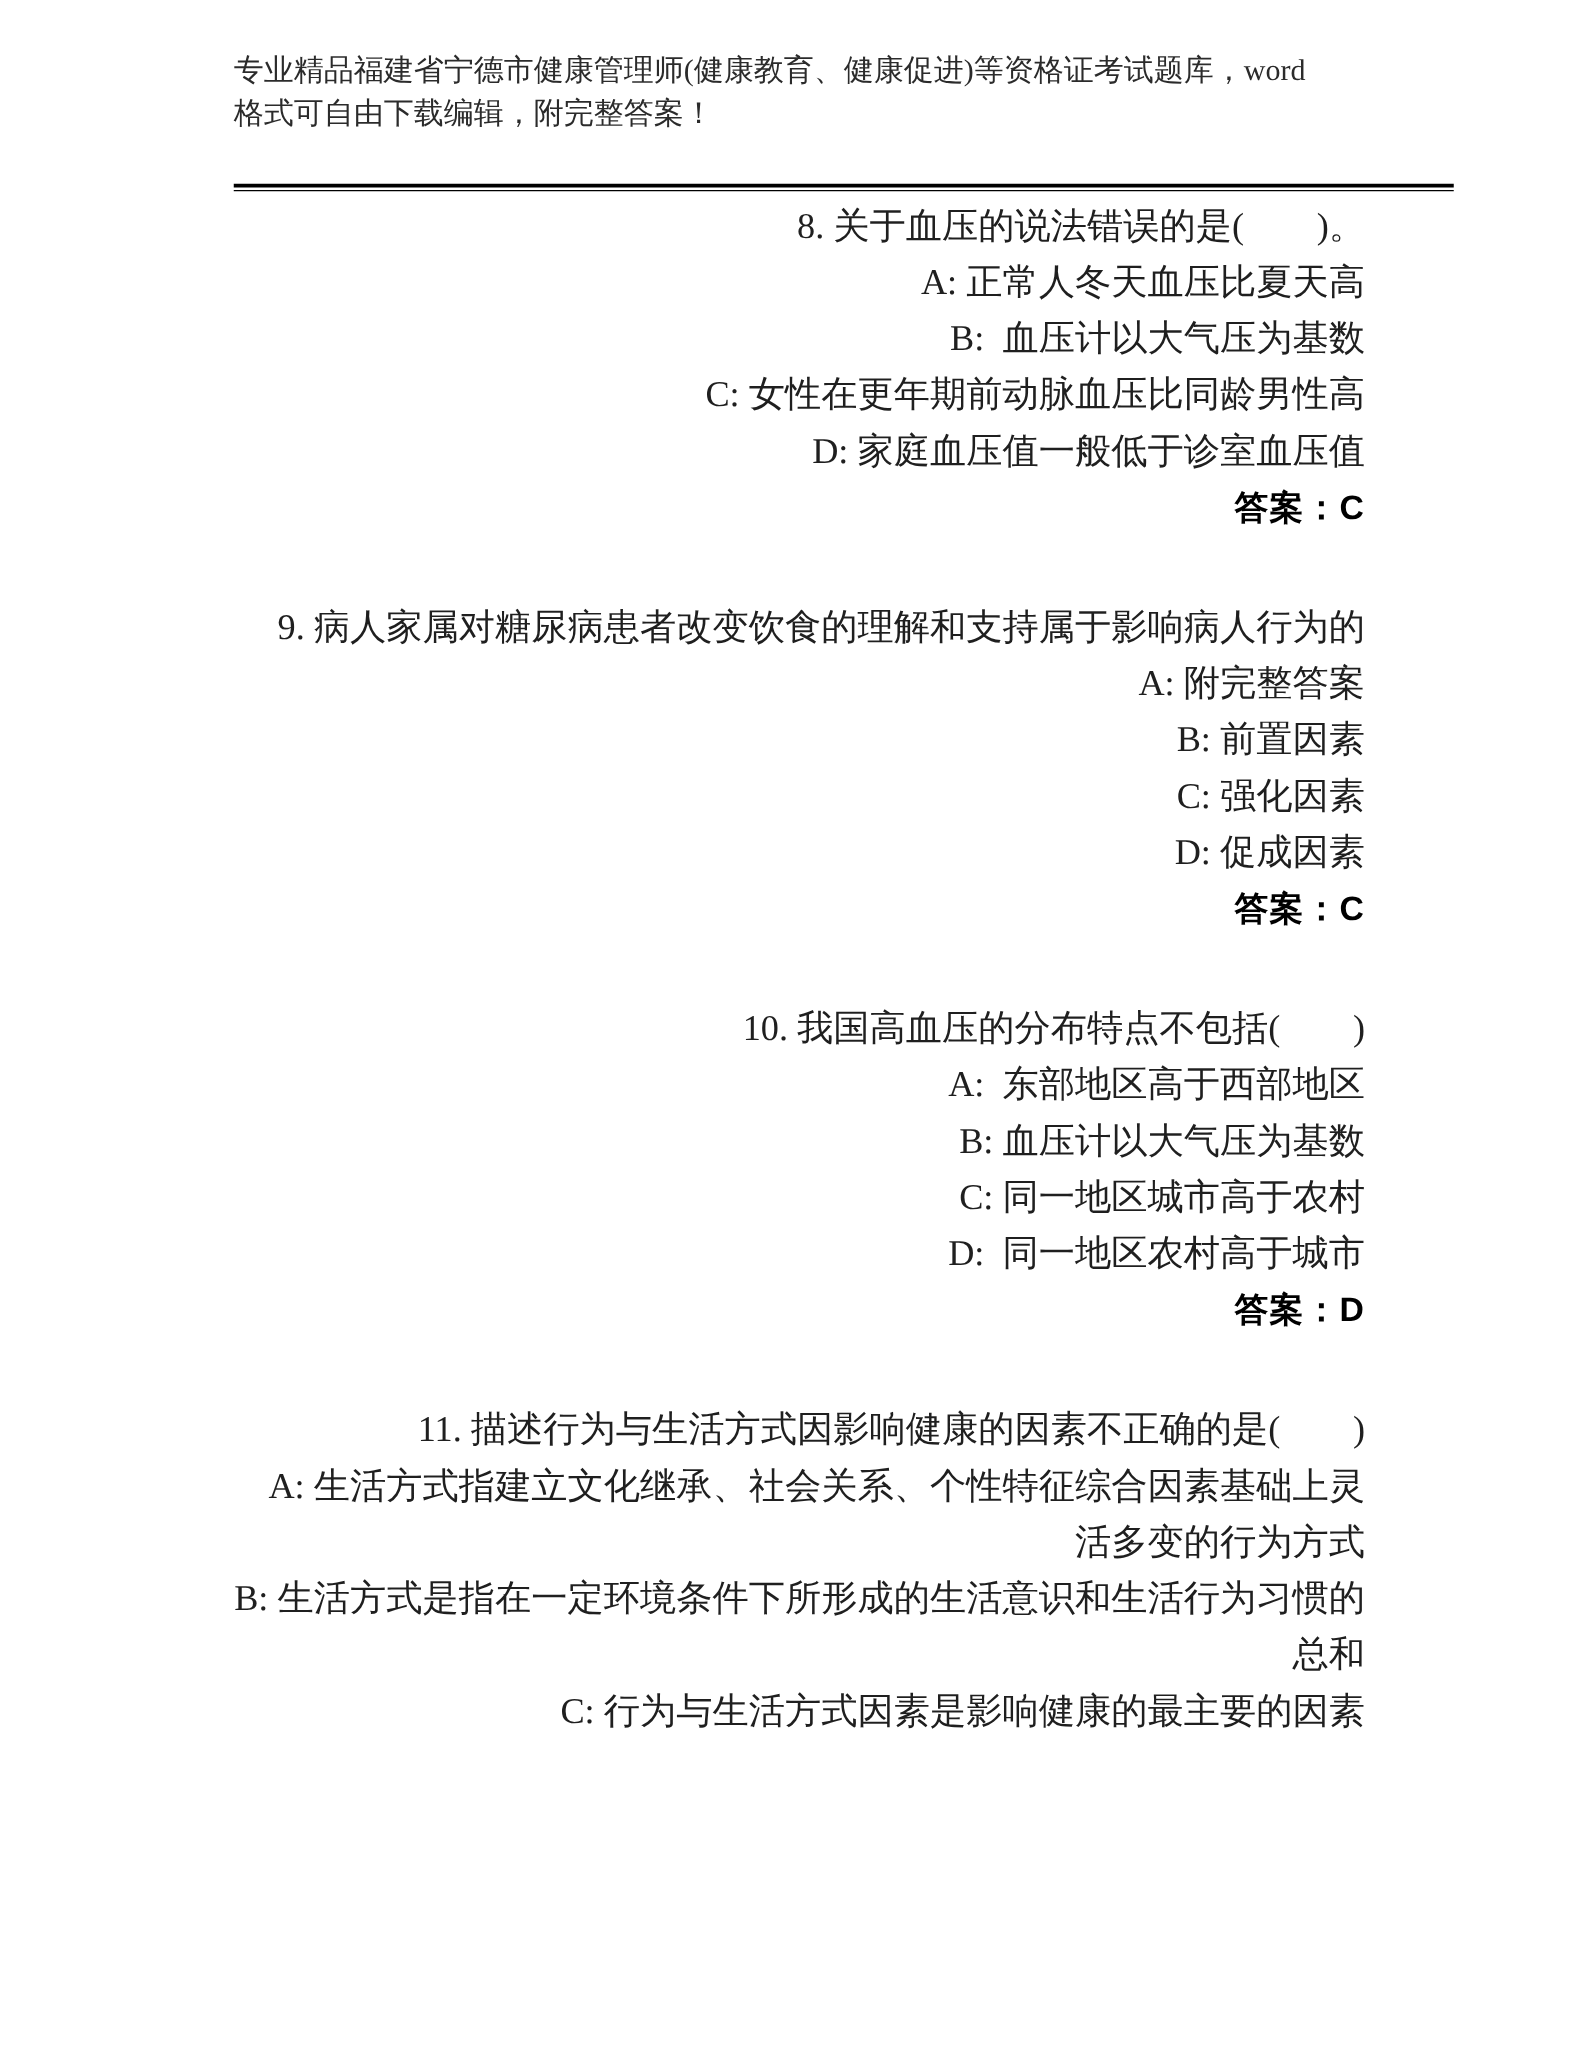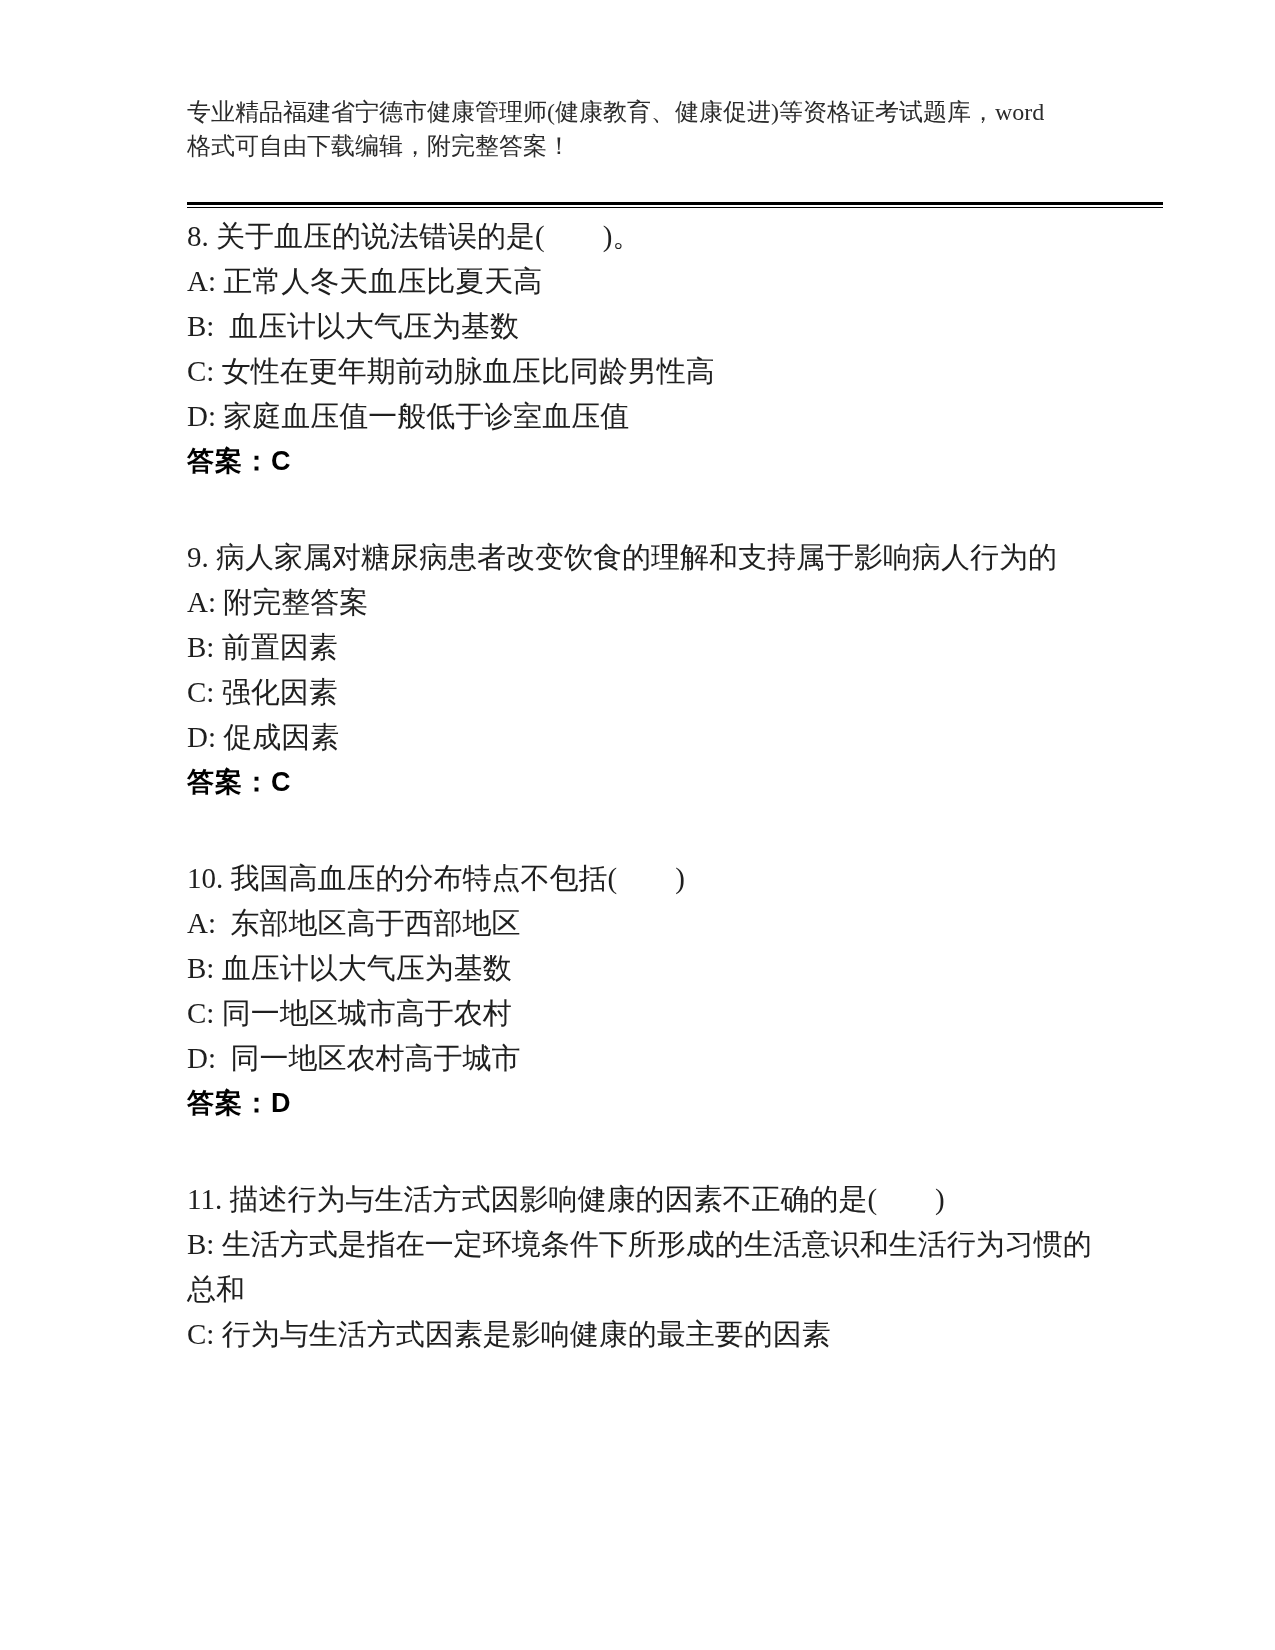--- a/index.html
+++ b/index.html
@@ -11,21 +11,21 @@
     width: 1275px;
     height: 1650px;
     overflow: hidden;
     font-family: "Liberation Serif", "DejaVu Serif", serif;
     color: #1f1f1f;
   }
   .page {
     box-sizing: border-box;
     width: 1275px;
     height: 1650px;
-    padding: 95px 112px 0 187px;
+    padding: 40px 112px 0 187px;
     background: #ffffff;
   }
   .doc-header {
     width: 900px;
   }
   .doc-header-line {
     font-size: 24px;
     line-height: 34px;
     white-space: pre-wrap;
     color: #2b2b2b;
@@ -41,20 +41,21 @@
     padding-top: 6px;
   }
   .question {
     margin-bottom: 51px;
   }
   .line {
     font-size: 29px;
     line-height: 45px;
     max-width: 905px;
     white-space: pre-wrap;
+    text-align: right;
   }
   .q-answer {
     font-family: "Liberation Sans", "DejaVu Sans", sans-serif;
     font-weight: 700;
     font-size: 27px;
     letter-spacing: 1px;
     color: #000000;
   }
 </style>
 </head>
@@ -91,17 +92,18 @@
     <div class="line q-title">10. 我国高血压的分布特点不包括(　　)</div>
     <div class="line q-option">A:  东部地区高于西部地区</div>
         <div class="line q-option">B: 血压计以大气压为基数</div>
         <div class="line q-option">C: 同一地区城市高于农村</div>
         <div class="line q-option">D:  同一地区农村高于城市</div>
         <div class="line q-answer">答案：D</div>
   </section>
 
   <section class="question">
     <div class="line q-title">11. 描述行为与生活方式因影响健康的因素不正确的是(　　)</div>
+    <div class="line q-option">A: 生活方式指建立文化继承、社会关系、个性特征综合因素基础上灵活多变的行为方式</div>
         <div class="line q-option">B: 生活方式是指在一定环境条件下所形成的生活意识和生活行为习惯的总和</div>
         <div class="line q-option">C: 行为与生活方式因素是影响健康的最主要的因素</div>
   </section>
 </div>
 </div>
 
 </body></html>

